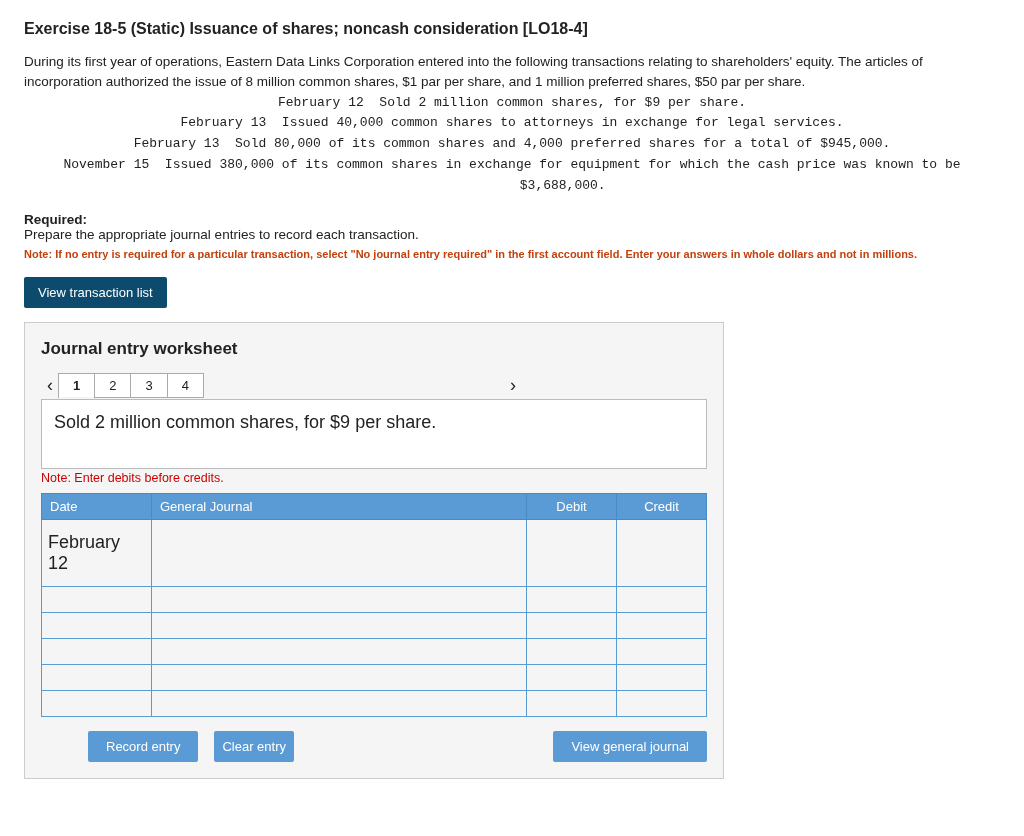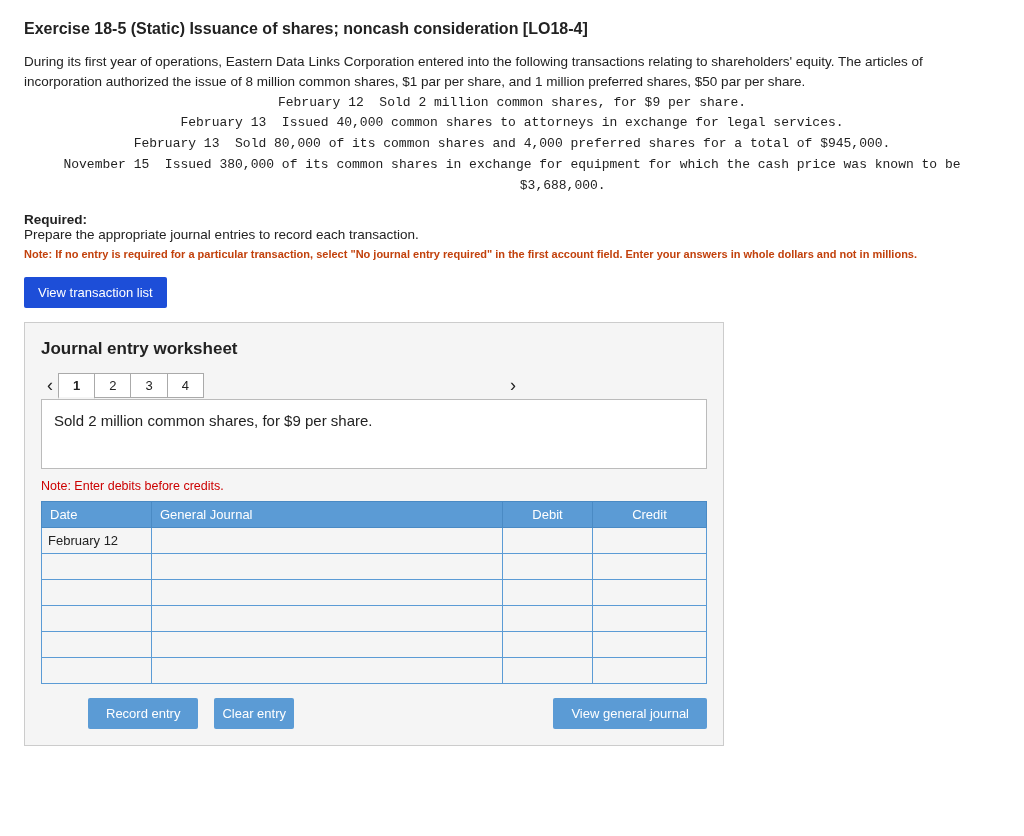--- a/index.html
+++ b/index.html
@@ -35,21 +35,21 @@
       font-size: 13.5px;
       margin-bottom: 4px;
     }
     .required-section .note-red {
       color: #c2410c;
       font-size: 11px;
       font-weight: bold;
       line-height: 1.5;
     }
     .view-transaction-btn {
-      background-color: #1d4ed8;
+      background-color: #0c4a6e;
       color: white;
       border: none;
       padding: 8px 14px;
       font-size: 13px;
       cursor: pointer;
       margin-bottom: 14px;
       border-radius: 2px;
     }
     .worksheet-container {
       border: 1px solid #ccc;
@@ -59,22 +59,22 @@
     }
     .worksheet-title {
       font-size: 17px;
       font-weight: bold;
       margin-bottom: 14px;
     }
     .transaction-description-box {
       border: 1px solid #bbb;
       background: #fff;
       padding: 12px;
-      margin-bottom: 10px;
-      font-size: 15px;
+      margin-bottom: 2px;
+      font-size: 18px;
       min-height: 70px;
     }
     .note-debits {
       color: #cc0000;
       font-size: 12.5px;
       margin-bottom: 8px;
     }
     .journal-table {
       width: 100%;
       border-collapse: collapse;
@@ -100,22 +100,22 @@
     .journal-table tbody tr td input {
       width: 100%;
       height: 100%;
       border: none;
       outline: none;
       padding: 2px 6px;
       font-size: 13px;
       background: transparent;
     }
     .journal-table tbody tr td.date-cell {
-      padding: 0 6px;
-      font-size: 13px;
+      padding: 12px 6px;
+      font-size: 18px;
     }
     .bottom-buttons {
       display: flex;
       gap: 16px;
       margin-top: 14px;
       align-items: center;
     }
     .btn-record {
       background: #5b9bd5;
       color: white;
@@ -218,21 +218,21 @@
   <div class="transaction-description-box">Sold 2 million common shares, for $9 per share.</div>
 
   <div class="note-debits">Note: Enter debits before credits.</div>
 
   <table class="journal-table">
     <thead>
       <tr>
         <th style="width:110px;">Date</th>
         <th>General Journal</th>
         <th class="debit-col" style="width:90px;">Debit</th>
-        <th class="credit-col" style="width:114px;">Credit</th>
+        <th class="credit-col" style="width:90px;">Credit</th>
       </tr>
     </thead>
     <tbody id="journal-tbody">
     <tr>
           <td class="date-cell">February 12</td>
           <td><input type="text" style=""></td>
           <td><input type="text" style=""></td>
           <td><input type="text" style=""></td>
         </tr>
         <tr>

